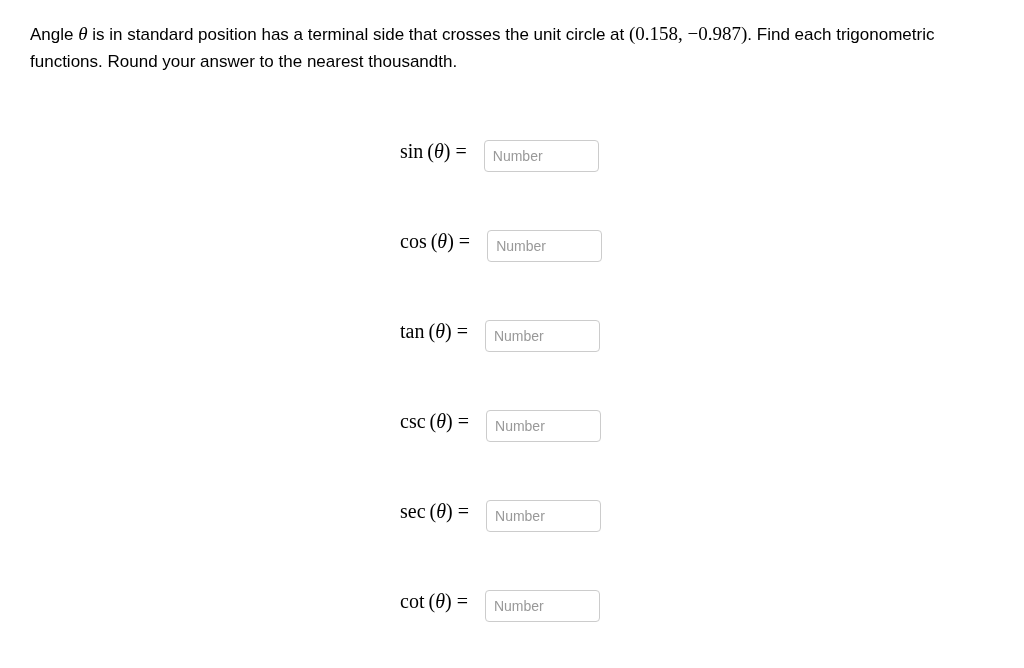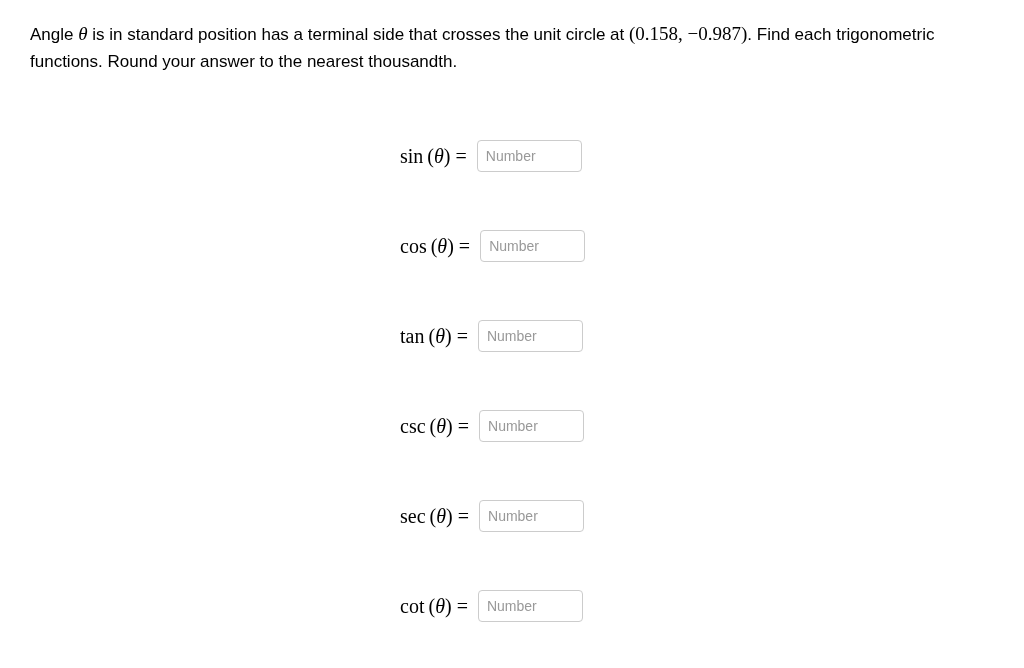--- a/index.html
+++ b/index.html
@@ -28,41 +28,41 @@
     }
     .math-coord {
       font-family: 'Times New Roman', serif;
       font-size: 19px;
     }
     .functions-container {
       margin-left: 370px;
     }
     .func-row {
       display: flex;
-      align-items: center;
       margin-bottom: 58px;
+      gap: 7px;
     }
     .func-label {
       font-family: 'Times New Roman', serif;
       font-size: 20px;
       color: #000000;
       white-space: nowrap;
       margin-right: 10px;
     }
     .func-name {
       display: inline-block;
     }
     .theta-paren {
       font-style: normal;
     }
     .theta-inner {
       font-style: italic;
     }
     .number-input {
-      width: 105px;
+      width: 115px;
       height: 32px;
       border: 1px solid #cccccc;
       border-radius: 4px;
       padding: 4px 8px;
       font-size: 14px;
       color: #333;
       font-family: Arial, Helvetica, sans-serif;
     }
     .number-input::placeholder {
       color: #999999;

